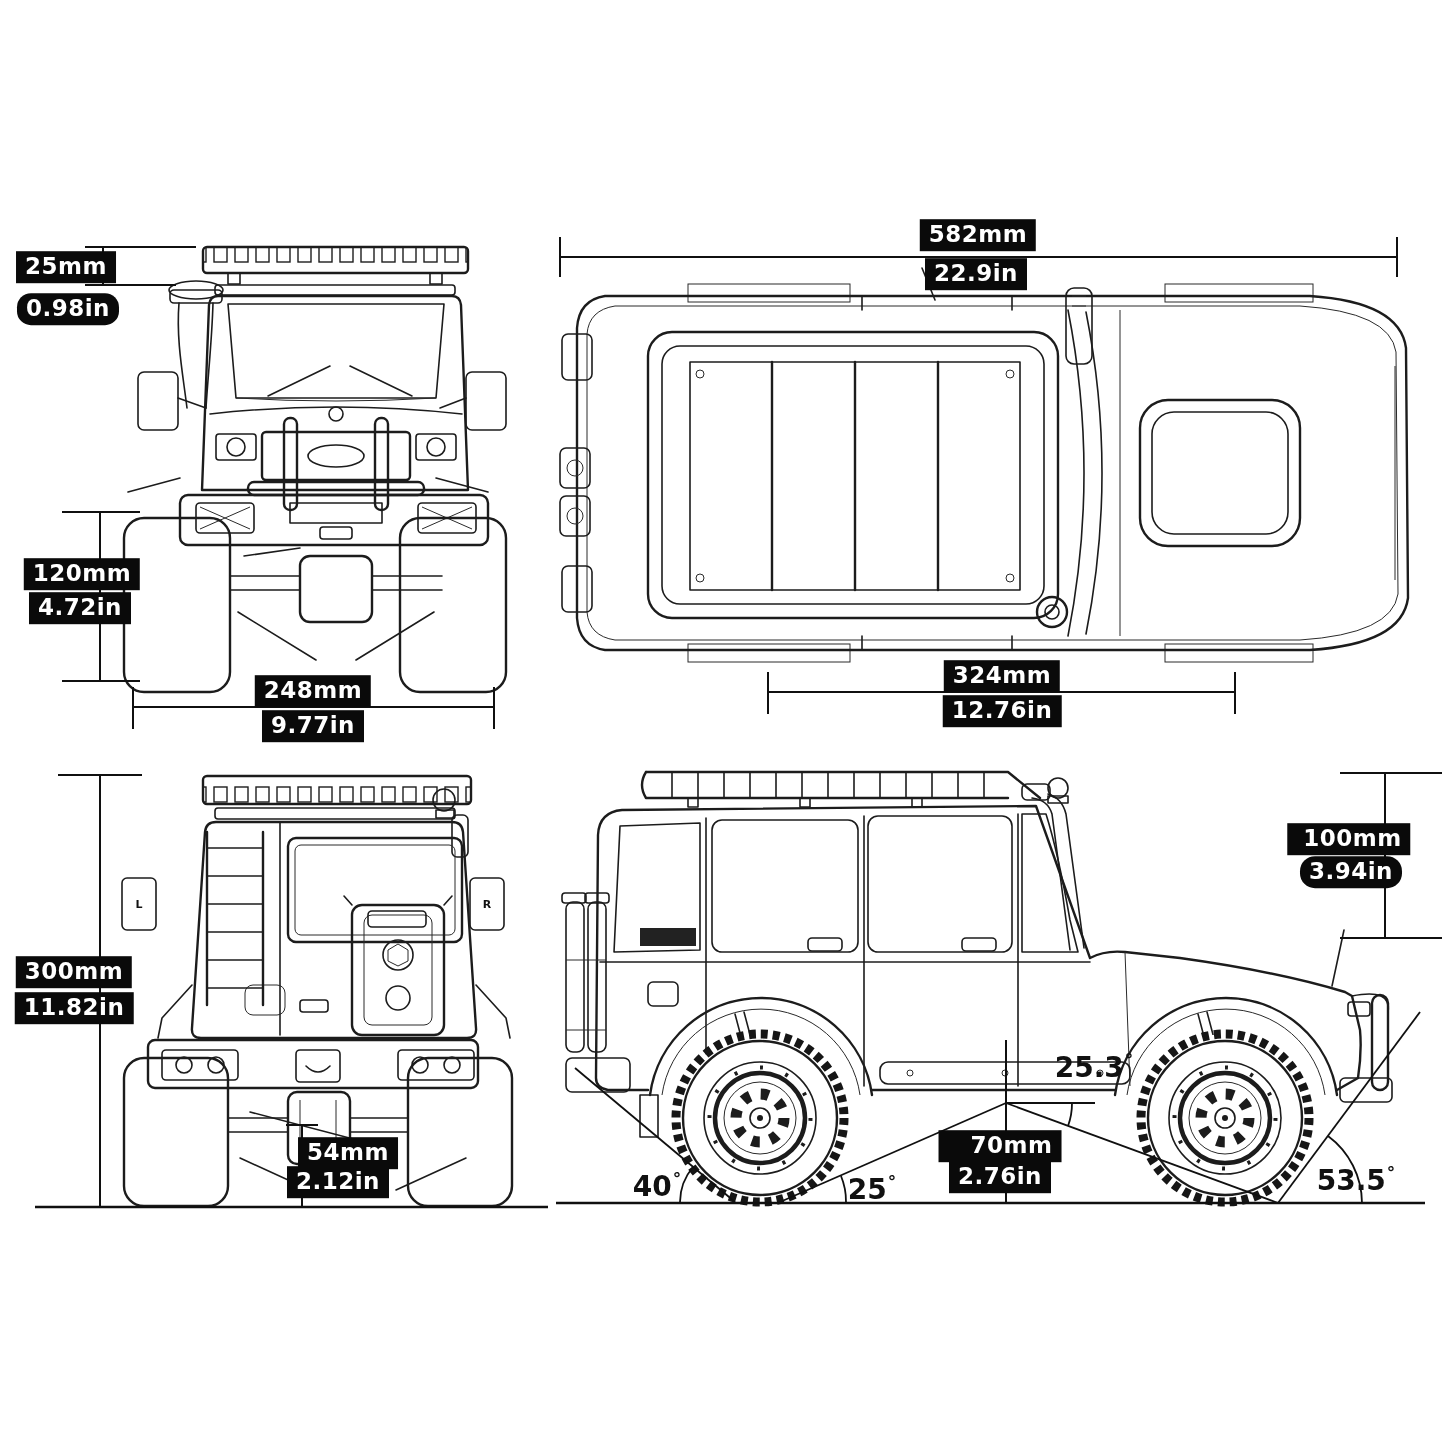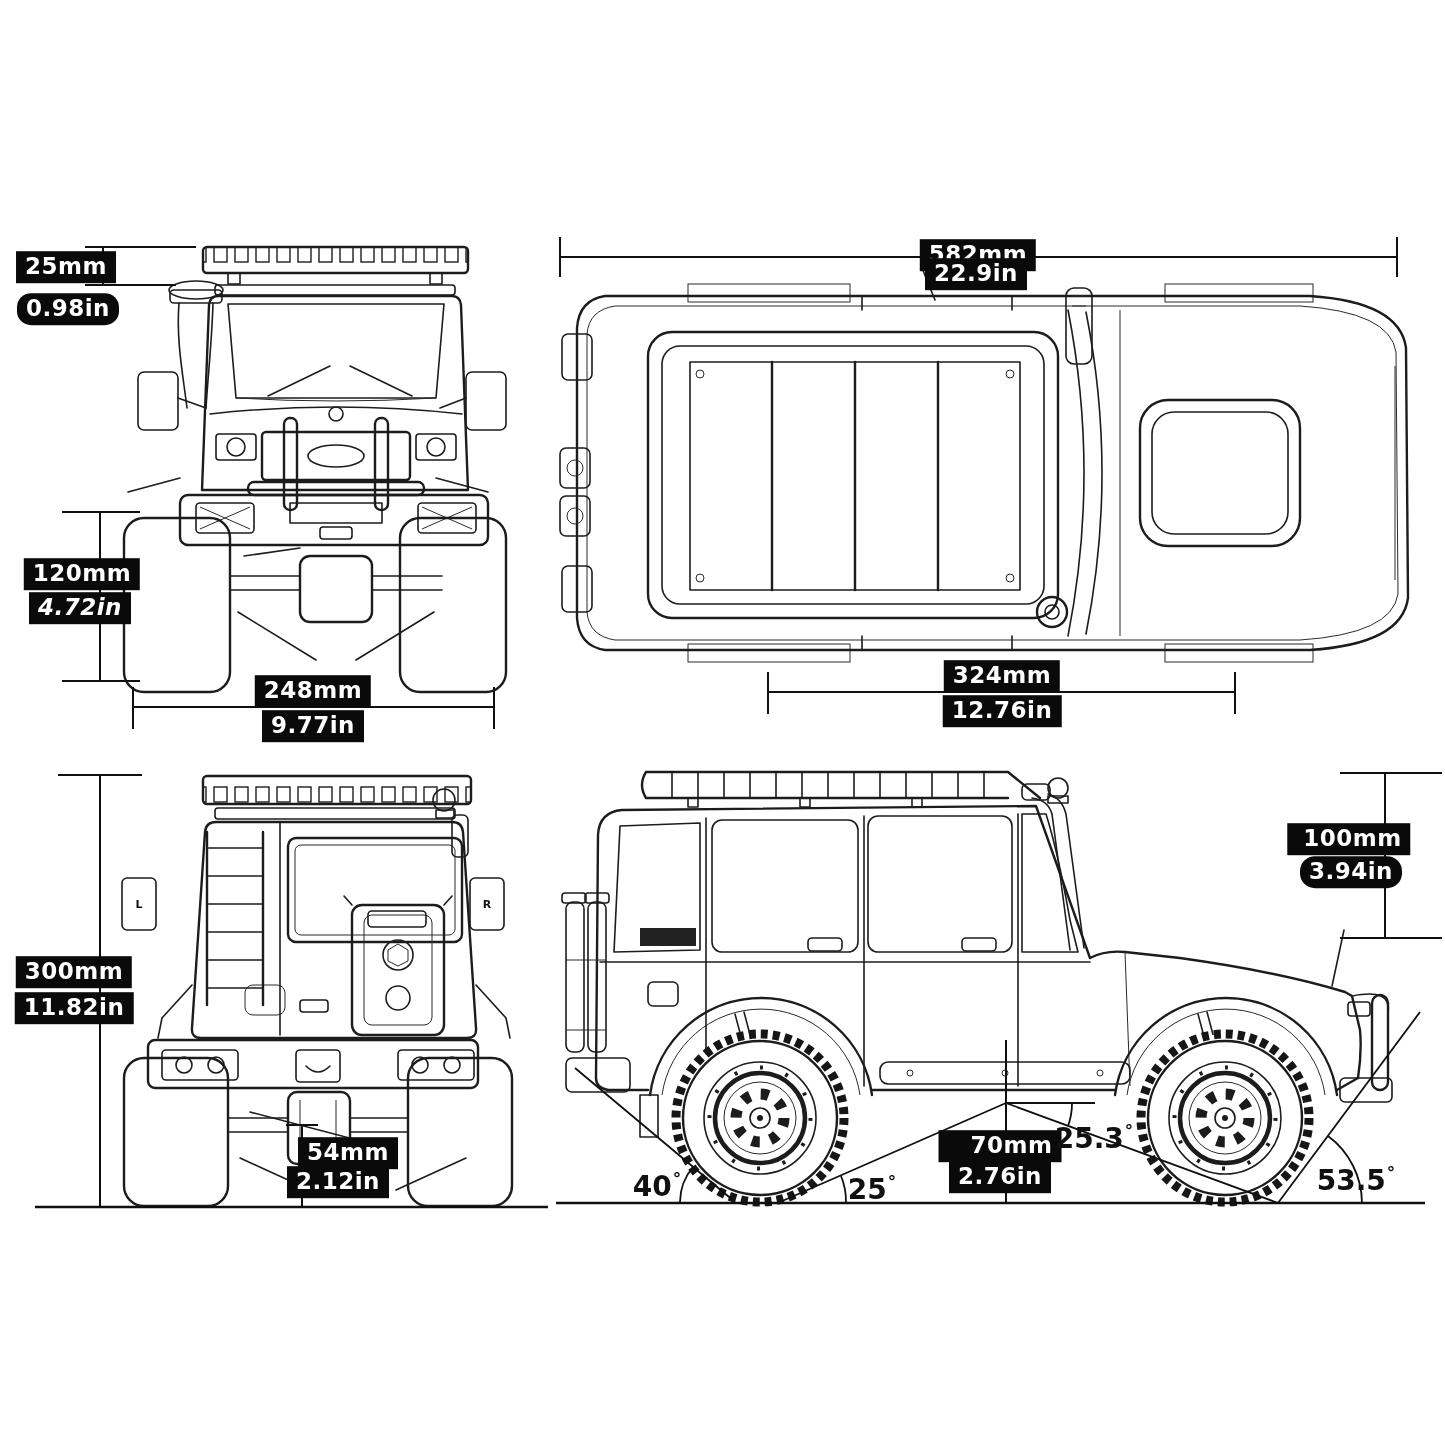--- a/index.html
+++ b/index.html
@@ -333,43 +333,43 @@
     <path d="M1006,1103 L1095,1103" class="ang"></path>
     <path d="M1072,1103 A66,66 0 0 1 1068,1126" class="ang"></path>
     <path d="M1278,1203 L1420,1012" class="ang"></path>
     <path d="M1362,1203 A84,84 0 0 0 1328,1136" class="ang"></path>
   </g>
 </svg>
 
   <div class="dl" style="left:66px;top:267px;">25mm</div>
   <div class="dl" style="left:68px;top:309px;border-radius:14px;">0.98in</div>
   <div class="dl" style="left:82px;top:574px;">120mm</div>
-  <div class="dl" style="left:80px;top:608px;font-style:italic;">4.72in</div>
+  <div class="dl" style="left:80px;top:608px;">4.72in</div>
   <div class="dl" style="left:313px;top:691px;">248mm</div>
   <div class="dl" style="left:313px;top:726px;">9.77in</div>
-  <div class="dl" style="left:978px;top:255px;text-align:right;">582mm</div>
+  <div class="dl" style="left:978px;top:235px;text-align:right;">582mm</div>
   <div class="dl" style="left:976px;top:274px;">22.9in</div>
   <div class="dl" style="left:1002px;top:676px;text-align:right;">324mm</div>
   <div class="dl" style="left:1002px;top:711px;">12.76in</div>
   <div class="dl" style="left:74px;top:972px;">300mm</div>
   <div class="dl" style="left:74px;top:1008px;">11.82in</div>
   <div class="dl" style="left:348px;top:1153px;">54mm</div>
   <div class="dl" style="left:338px;top:1182px;">2.12in</div>
   <div class="dl" style="left:1349px;top:839px;padding-left:16px;">100mm</div>
   <div class="dl" style="left:1351px;top:872px;border-radius:15px;">3.94in</div>
   <div class="dl" style="left:1000px;top:1146px;padding-left:32px;">70mm</div>
   <div class="dl" style="left:1000px;top:1177px;">2.76in</div>
 
   <div class="al" style="left:657px;top:1186px;">
     <span>40</span><span class="deg">°</span>
   </div>
   <div class="al" style="left:872px;top:1189px;text-align:right;">
     <span>25</span><span class="deg">°</span>
   </div>
-  <div class="al" style="left:1094px;top:1138px;">
+  <div class="al" style="left:1094px;top:1067px;">
     <span>25.3</span><span class="deg">°</span>
   </div>
   <div class="al" style="left:1356px;top:1180px;">
     <span>53.5</span><span class="deg">°</span>
   </div>
 
   <div class="ml" style="left:139px;top:904px;">L</div>
   <div class="ml" style="left:487px;top:904px;">R</div>
 
 </div>

